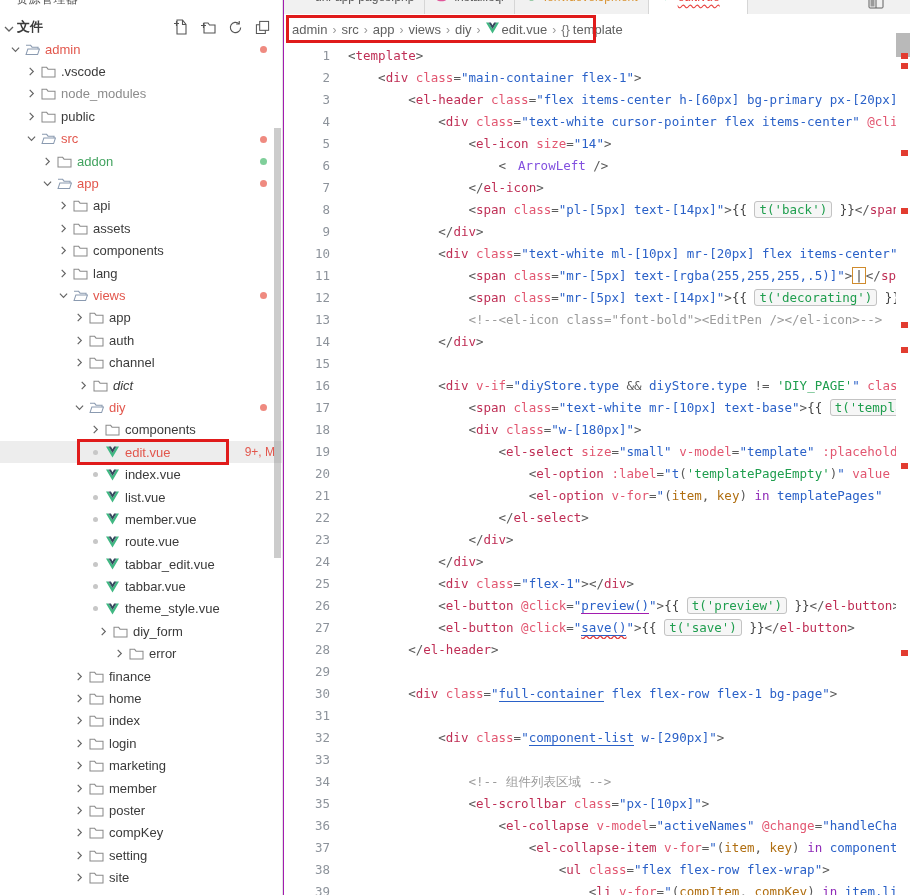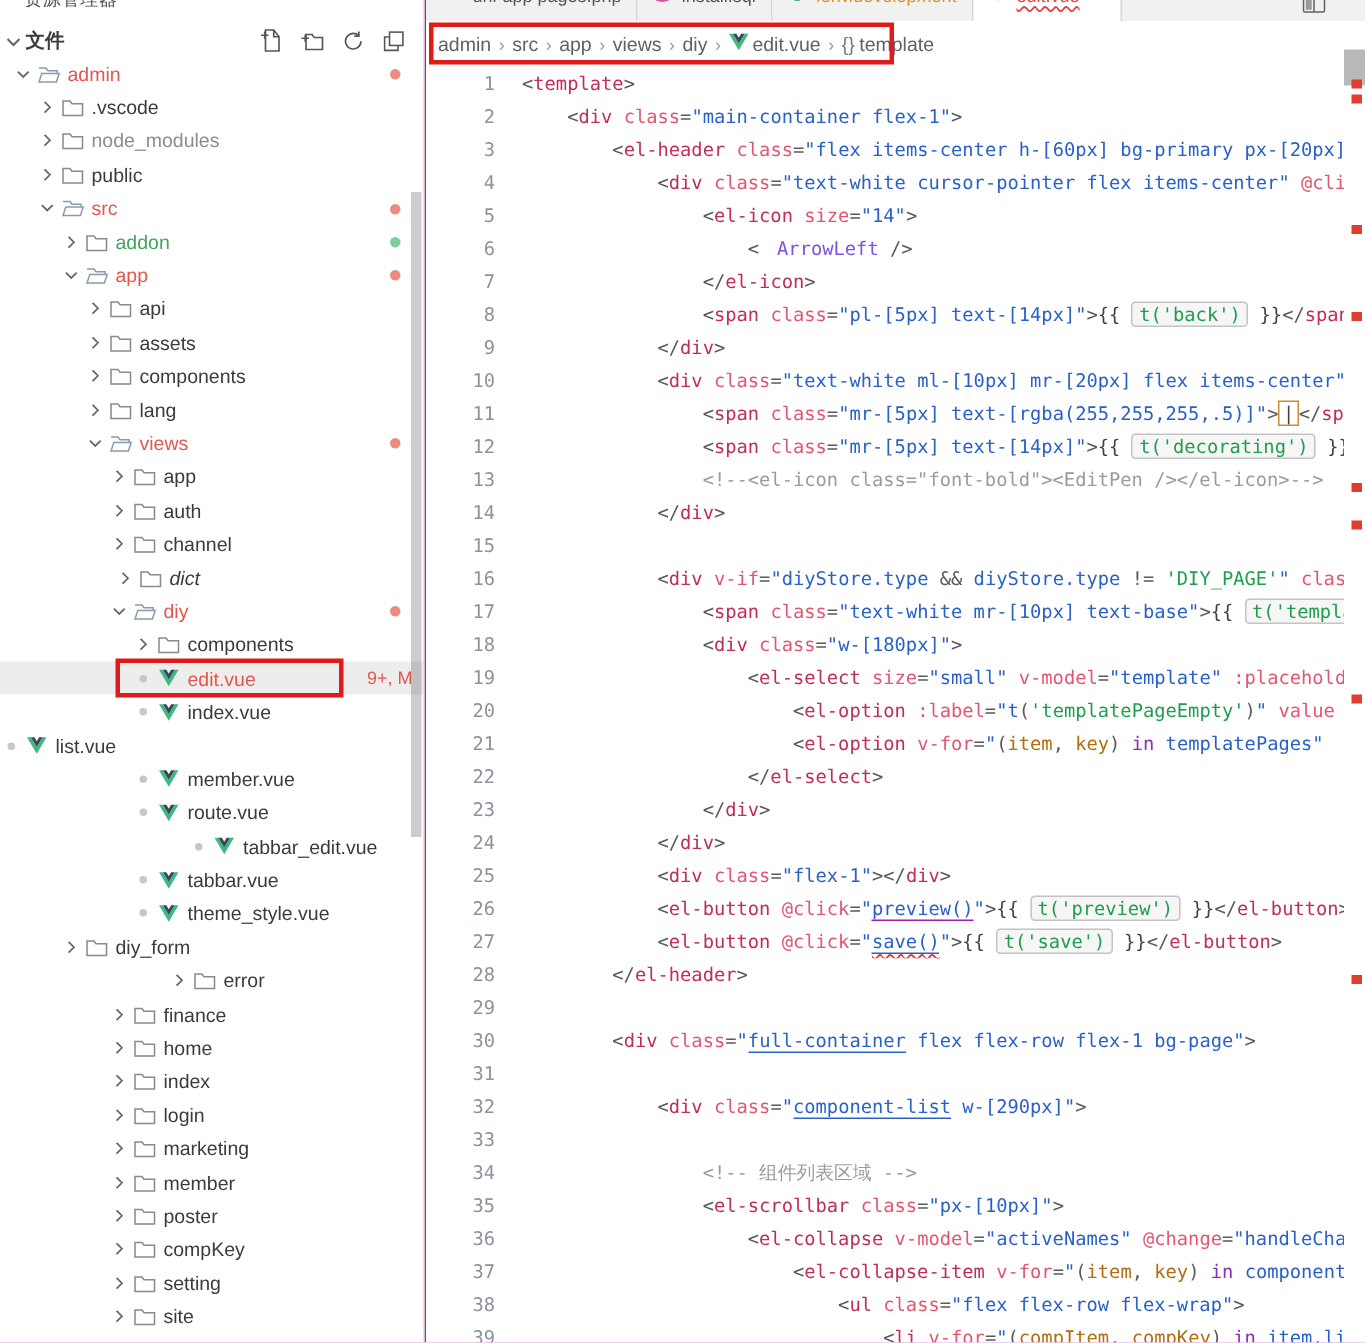--- a/index.html
+++ b/index.html
@@ -383,21 +383,21 @@
             <span class="dotmark"></span>
           </span>
           <span class="ficon">
             <svg width="13" height="12" viewBox="0 0 14 12">
               <path d="M0 0h2.8L7 7l4.2-7H14L7 12z" fill="#41b883"></path>
               <path d="M2.8 0h2.5L7 3l1.7-3h2.5L7 7z" fill="#35495e"></path>
             </svg>
           </span>
           <span class="lbl ">index.vue</span>
         </div>
-        <div class="trow" style="">
+        <div class="trow" style="padding-left: 88px;">
           <span class="marker">
             <span class="dotmark"></span>
           </span>
           <span class="ficon">
             <svg width="13" height="12" viewBox="0 0 14 12">
               <path d="M0 0h2.8L7 7l4.2-7H14L7 12z" fill="#41b883"></path>
               <path d="M2.8 0h2.5L7 3l1.7-3h2.5L7 7z" fill="#35495e"></path>
             </svg>
           </span>
           <span class="lbl ">list.vue</span>
@@ -419,21 +419,21 @@
             <span class="dotmark"></span>
           </span>
           <span class="ficon">
             <svg width="13" height="12" viewBox="0 0 14 12">
               <path d="M0 0h2.8L7 7l4.2-7H14L7 12z" fill="#41b883"></path>
               <path d="M2.8 0h2.5L7 3l1.7-3h2.5L7 7z" fill="#35495e"></path>
             </svg>
           </span>
           <span class="lbl ">route.vue</span>
         </div>
-        <div class="trow" style="padding-left: 88px; margin-left: 37px;">
+        <div class="trow" style="padding-left: 88px;">
           <span class="marker">
             <span class="dotmark"></span>
           </span>
           <span class="ficon">
             <svg width="13" height="12" viewBox="0 0 14 12">
               <path d="M0 0h2.8L7 7l4.2-7H14L7 12z" fill="#41b883"></path>
               <path d="M2.8 0h2.5L7 3l1.7-3h2.5L7 7z" fill="#35495e"></path>
             </svg>
           </span>
           <span class="lbl ">tabbar_edit.vue</span>
@@ -455,21 +455,21 @@
             <span class="dotmark"></span>
           </span>
           <span class="ficon">
             <svg width="13" height="12" viewBox="0 0 14 12">
               <path d="M0 0h2.8L7 7l4.2-7H14L7 12z" fill="#41b883"></path>
               <path d="M2.8 0h2.5L7 3l1.7-3h2.5L7 7z" fill="#35495e"></path>
             </svg>
           </span>
           <span class="lbl ">theme_style.vue</span>
         </div>
-        <div class="trow" style="padding-left: 40px;">
+        <div class="trow" style="padding-left: 96px;">
           <span class="marker">
             <svg width="9" height="9" viewBox="0 0 10 10">
               <path d="M3 1l4 4-4 4" fill="none" stroke="#646464" stroke-width="1.3"></path>
             </svg>
           </span>
           <span class="ficon">
             <svg width="15" height="13" viewBox="0 0 16 14">
               <path d="M1 2.5h5l1.5 2H15v8.5H1z" fill="none" stroke="#8a8a8a" stroke-width="1.1"></path>
             </svg>
           </span>

